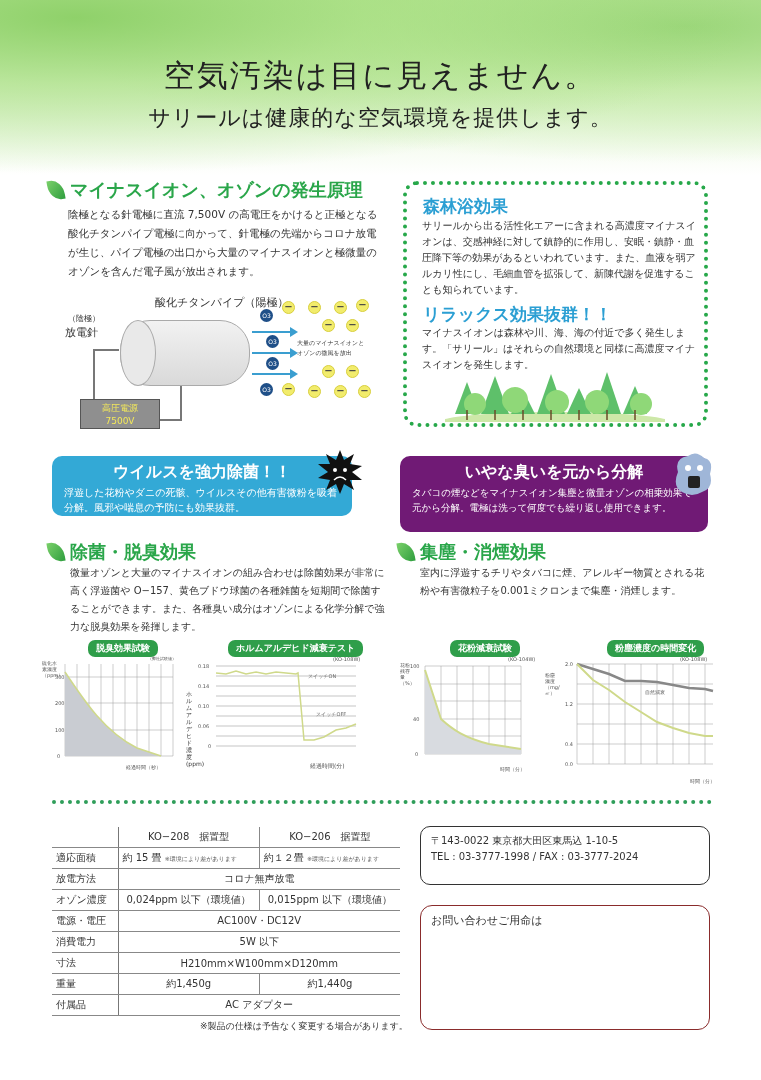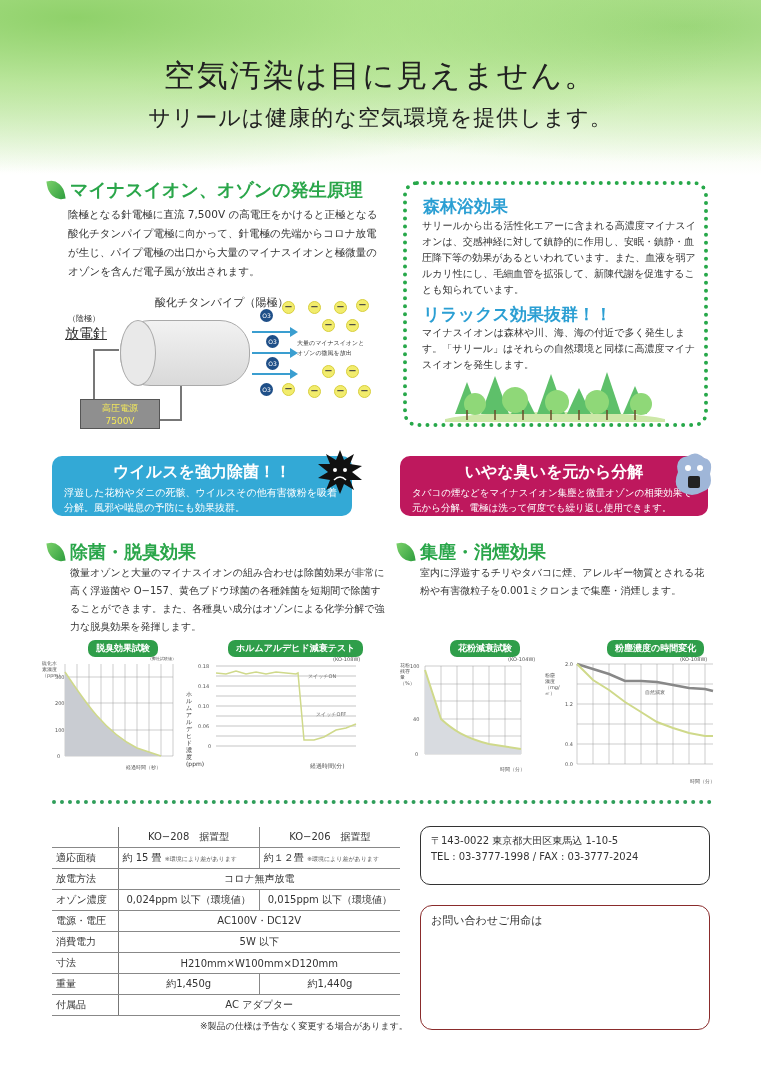--- a/index.html
+++ b/index.html
@@ -60,21 +60,21 @@
 
 <div class="sec-title" style="left:48px; top:178px;">
   <span class="leaf"></span>
   <span>マイナスイオン、オゾンの発生原理</span>
 </div>
 <div class="body-text" style="left:68px; top:205px; width:318px;">陰極となる針電極に直流 7,500V の高電圧をかけると正極となる酸化チタンパイプ電極に向かって、針電極の先端からコロナ放電が生じ、パイプ電極の出口から大量のマイナスイオンと極微量のオゾンを含んだ電子風が放出されます。</div>
 
 <div class="diagram">
   <div style="position:absolute; left:95px; top:0; font-size:11px;">酸化チタンパイプ（陽極）</div>
   <div style="position:absolute; left:8px; top:18px; font-size:8px;">（陰極）</div>
-  <div style="position:absolute; left:5px; top:30px; font-size:14px;text-decoration:underline;">放電針</div>
+  <div style="position:absolute; left:5px; top:30px; font-size:11px;">放電針</div>
   <div style="position:absolute; left:33px; top:54px; width:2px; height:70px; background:#777;"></div>
   <div style="position:absolute; left:33px; top:54px; width:26px; height:2px; background:#777;"></div>
   <div style="position:absolute; left:120px; top:90px; width:2px; height:34px; background:#777;"></div>
   <div style="position:absolute; left:100px; top:124px; width:22px; height:2px; background:#777;"></div>
   <div class="pipe"></div>
   <div class="pipe-end"></div>
   <div class="arrow" style="left:192px; top:36px; width:40px;"></div>
   <div class="arrow" style="left:192px; top:57px; width:40px;"></div>
   <div class="arrow" style="left:192px; top:78px; width:40px;"></div>
   <div class="o3" style="left:200px; top:14px;">O3</div>
@@ -140,21 +140,21 @@
 <div class="banner" style="left:52px; top:456px; width:300px; height:60px; background:#33a9d6;">
   <div class="banner-title">ウイルスを強力除菌！！</div>
   <div class="banner-text">浮遊した花粉やダニの死骸、ウイルスその他有害微粉を吸着分解。風邪や喘息の予防にも効果抜群。</div>
 </div>
 <svg class="chart-svg" style="left:318px; top:450px;" width="44" height="44">
   <polygon points="22,0 26,10 36,4 32,14 44,16 34,22 44,30 32,30 36,40 26,34 22,44 18,34 8,40 12,30 0,28 10,22 0,14 12,14 8,4 18,10" fill="#111"></polygon>
   <circle cx="17" cy="20" r="2" fill="#fff"></circle>
     <circle cx="27" cy="20" r="2" fill="#fff"></circle>
   <path d="M16 30 Q22 24 28 30" stroke="#fff" stroke-width="1.5" fill="none"></path>
 </svg>
-<div class="banner" style="left:400px; top:456px; width:308px; height:60px; background:#be185d;">
+<div class="banner" style="left:400px; top:456px; width:308px; height:76px; background:#701a75;">
   <div class="banner-title">いやな臭いを元から分解</div>
   <div class="banner-text" style="font-size:9.5px;">タバコの煙などをマイナスイオン集塵と微量オゾンの相乗効果で元から分解。電極は洗って何度でも繰り返し使用できます。</div>
 </div>
 <svg class="chart-svg" style="left:672px; top:452px;" width="42" height="46">
   <path d="M6 20 Q2 6 16 4 Q24 -2 32 6 Q42 8 38 22 Q42 36 30 40 Q20 46 10 40 Q0 34 6 20Z" fill="#9fb6d8"></path>
   <circle cx="16" cy="16" r="3" fill="#fff"></circle>
     <circle cx="28" cy="16" r="3" fill="#fff"></circle>
   <rect x="16" y="24" width="12" height="12" rx="2" fill="#222"></rect>
 </svg>
 

